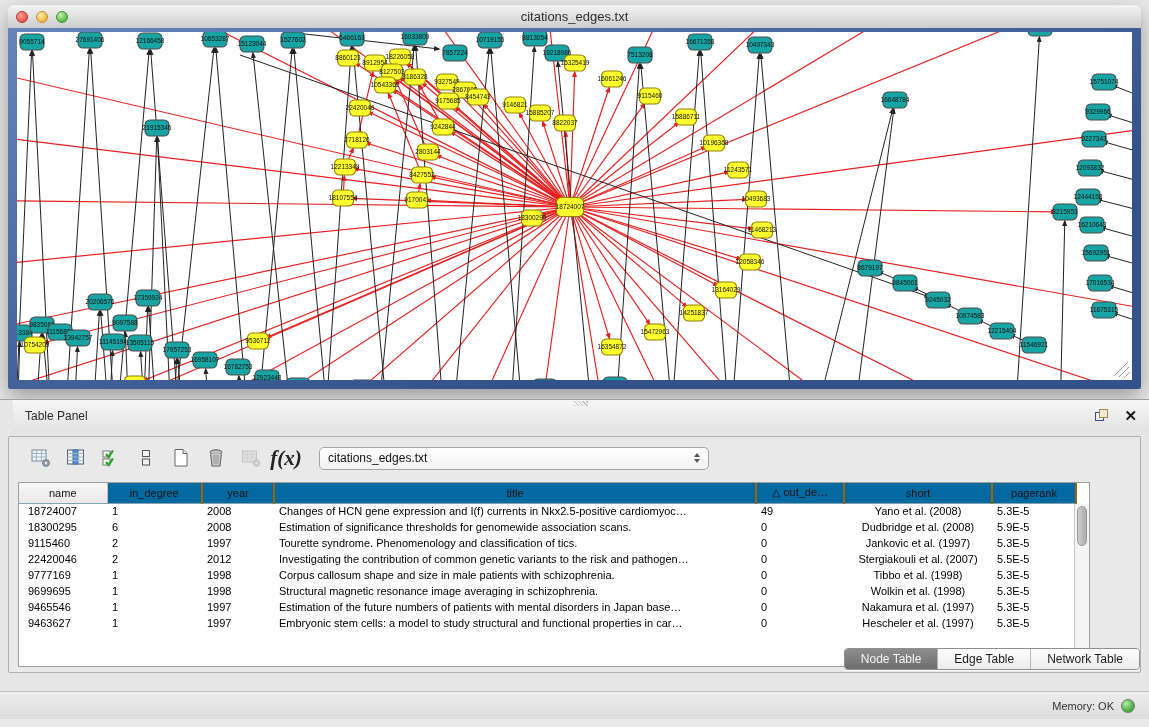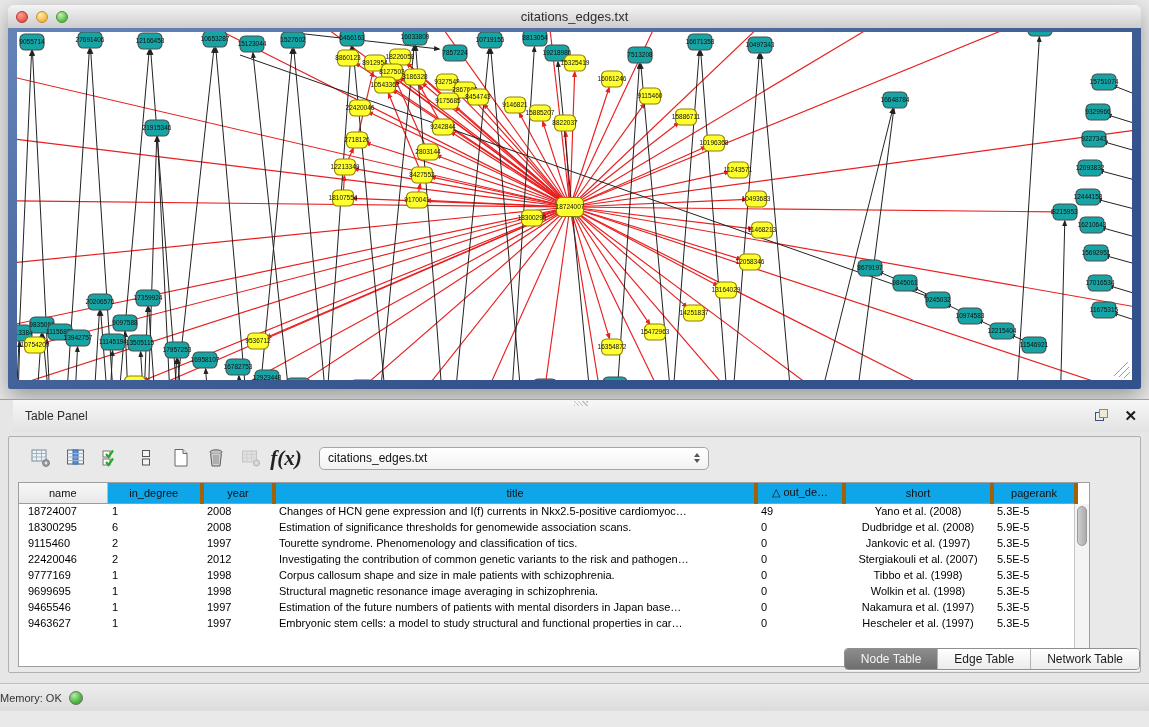--- a/index.html
+++ b/index.html
@@ -46,38 +46,38 @@
   .combo{margin-left:10px;width:390px;height:23px;background:linear-gradient(#ffffff,#f2f2f2);border:1px solid #a5a5a5;border-radius:5px;
     display:flex;align-items:center;padding:0 8px;box-sizing:border-box;font-size:12px;color:#111;cursor:pointer;}
   .combo .cval{flex:1;overflow:hidden;white-space:nowrap;}
   .carr{display:flex;flex-direction:column;gap:2px;}
   .carr i{display:block;width:0;height:0;border-left:3.5px solid transparent;border-right:3.5px solid transparent;}
   .carr .up{border-bottom:4px solid #555;}
   .carr .dn{border-top:4px solid #555;}
 
   .tablewrap{position:absolute;left:9px;right:50px;top:45px;bottom:5px;background:#fff;border:1px solid #9f9f9f;overflow:hidden;}
   table{border-collapse:collapse;table-layout:fixed;font-size:11px;width:calc(100% - 15px);}
-  th{height:20px;font-weight:normal;color:#111;text-align:center;background:#0ea5e9;
-     border-right:4px solid #a16207;border-bottom:1px solid #85a2b0;overflow:hidden;white-space:nowrap;padding:0 3px;box-sizing:border-box;}
+  th{height:20px;font-weight:normal;color:#111;text-align:center;background:#0369a1;
+     border-right:2px solid #a16207;border-bottom:1px solid #85a2b0;overflow:hidden;white-space:nowrap;padding:0 3px;box-sizing:border-box;}
   th.gray{background:linear-gradient(#f7f7f7,#e9e9e9);border-right:1px solid #bdbdbd;}
   td{height:16px;color:#000;white-space:nowrap;overflow:hidden;padding:0 5px;box-sizing:border-box;}
   td.cname{padding-left:9px;}
   td.cshort{text-align:center;}
   .vscroll{position:absolute;right:0;top:21px;bottom:0;width:15px;background:#f4f4f4;border-left:1px solid #c6c6c6;box-sizing:border-box;}
   .vthumb{margin:2px;height:38px;border-radius:6px;background:linear-gradient(90deg,#cfcfcf,#ababab);border:1px solid #9a9a9a;}
 
   .tabsrow{position:absolute;left:0;right:0;bottom:0;height:26px;display:flex;justify-content:flex-end;align-items:center;}
   .segctl{display:flex;border:1px solid #8f8f8f;border-radius:4px;overflow:hidden;box-shadow:0 1px 0 rgba(255,255,255,.7);}
   .seg{padding:3px 16px;font-size:12px;background:linear-gradient(#ffffff,#ebebeb);color:#1c1c1c;border-right:1px solid #b4b4b4;cursor:pointer;}
   .seg:last-child{border-right:none;}
   .seg.sel{background:linear-gradient(#8d8d8d,#6e6e6e);color:#f4f4f4;}
 
   
-  .statusbar{position:absolute;left:0;right:0;bottom:16px;height:28px;background:linear-gradient(#ededed,#dcdcdc);
-    border-top:1px solid #bfbfbf;display:flex;align-items:center;padding-right:14px;gap:7px;box-sizing:border-box;}
+  .statusbar{position:absolute;left:0;right:0;bottom:8px;height:28px;background:linear-gradient(#ededed,#dcdcdc);
+    border-top:1px solid #bfbfbf;display:flex;align-items:center;justify-content:flex-end;padding-right:14px;gap:7px;box-sizing:border-box;}
   .memtxt{font-size:11px;color:#333;}
   .memled{width:14px;height:14px;border-radius:50%;border:1px solid #6f6f6f;box-sizing:border-box;
     background:radial-gradient(circle at 35% 30%,#b6eca6,#52bb49 55%,#2f8f2a);cursor:pointer;}
 </style>
 </head>
 <body>
 
 <div class="app">
 
   <div class="net-window">

